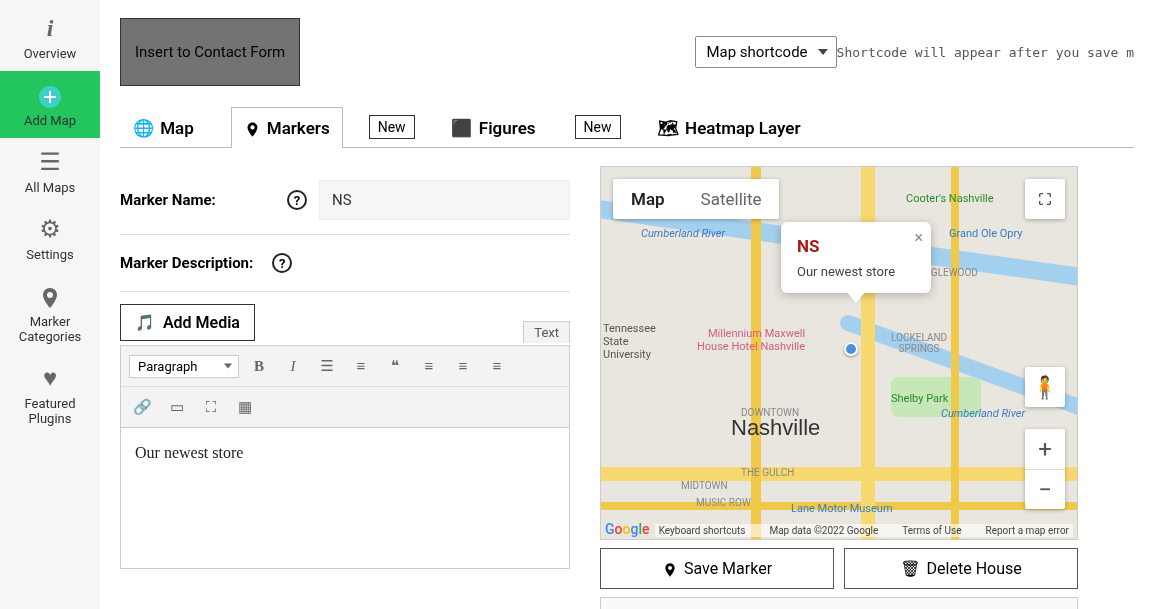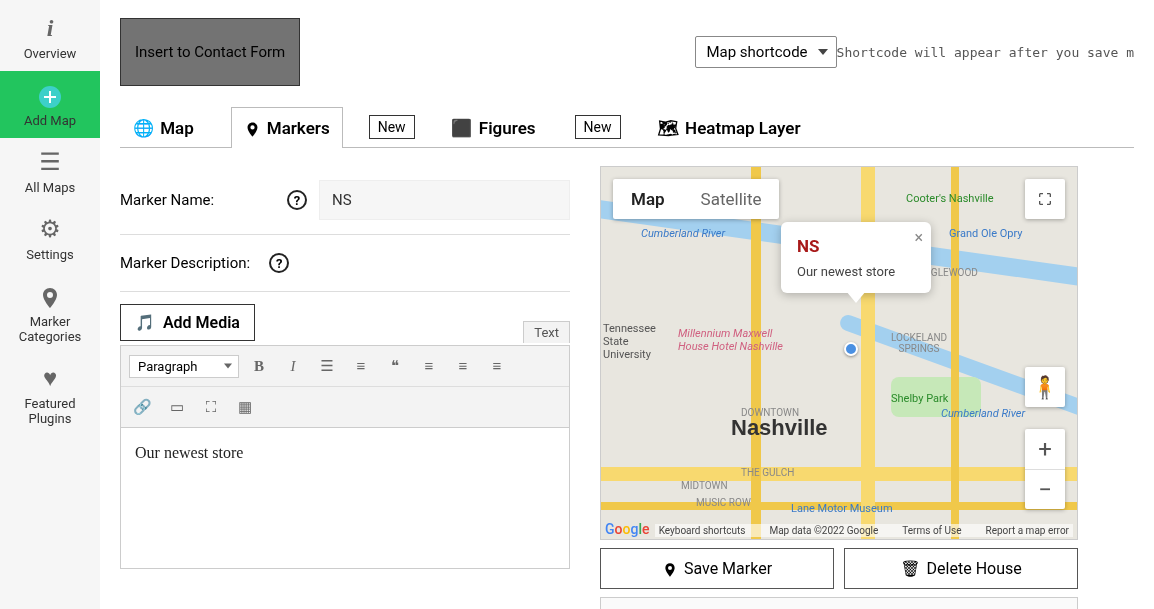--- a/index.html
+++ b/index.html
@@ -19,21 +19,21 @@
 .shortcode-hint { font-family: monospace; font-size: 13px; color: #555; white-space: nowrap; overflow: hidden; max-width: 300px; }
 .tabs-row { display: flex; align-items: center; gap: 24px; border-bottom: 1px solid #bbb; padding-bottom: 0; margin-bottom: 18px; }
 .tab { display: flex; align-items: center; gap: 6px; font-size: 17px; font-weight: 600; cursor: pointer; padding: 10px 12px; border: 1px solid transparent; border-bottom: none; position: relative; top: 1px;}
 .tab.active { border-color: #bbb; background: #fff; }
 .tab .ticon { font-size: 17px; }
 .new-badge { border: 1px solid #333; padding: 3px 8px; font-size: 14px; font-weight: normal; margin-left: 2px; }
 .content-row { display: flex; gap: 30px; }
 .left-col { flex: 1; max-width: 450px; }
 .right-col { width: 478px; }
 .field-row { display: flex; align-items: center; gap: 12px; padding: 14px 0; border-bottom: 1px solid #ddd; }
-.field-label { font-weight: 400; font-size: 15px; width: 155px; }
+.field-label { font-weight: 700; font-size: 15px; width: 155px; }
 .help-icon { width: 20px; height: 20px; border: 2px solid #222; border-radius: 50%; display: inline-flex; align-items: center; justify-content: center; font-size: 13px; font-weight: bold; cursor: pointer; }
 .field-input { flex: 1; padding: 10px 12px; background: #f6f6f6; border: 1px solid #eee; font-size: 15px; color: #333; }
 .desc-row { padding: 18px 0; border-bottom: 1px solid #ddd; display: flex; align-items: center; gap: 19px; }
 .add-media-btn { border: 1px solid #333; background: #fff; padding: 8px 14px; font-size: 16px; font-weight: 600; cursor: pointer; display: inline-flex; align-items: center; gap: 8px; margin-top: 12px; }
 .editor-toolbar-wrap { margin-top: 4px; position: relative; }
 .editor-tab { position: absolute; right: 0; top: -24px; border: 1px solid #ccc; border-bottom: none; background: #f3f3f3; padding: 3px 10px; font-size: 13px; cursor: pointer; color:#555;}
 .editor { border: 1px solid #ccc; }
 .editor-tb { background: #f3f3f3; border-bottom: 1px solid #ddd; padding: 6px 8px; display: flex; flex-wrap: wrap; gap: 6px; align-items: center; }
 .editor-tb-row2 { border-bottom: 1px solid #ccc; }
 .format-select { border: 1px solid #ccc; background: #fff; padding: 3px 22px 3px 8px; font-size: 13px; position: relative; cursor: pointer; display: inline-block; min-width:110px;}
@@ -54,21 +54,21 @@
 .pegman-ctrl { position: absolute; top: 200px; right: 12px; width: 40px; height: 40px; background: #fff; border-radius: 2px; box-shadow: 0 1px 4px rgba(0,0,0,0.3); display: flex; align-items: center; justify-content: center; cursor: pointer; z-index:10; font-size:22px;}
 .zoom-ctrl { position: absolute; bottom: 30px; right: 12px; width: 40px; background: #fff; border-radius: 2px; box-shadow: 0 1px 4px rgba(0,0,0,0.3); z-index:10;}
 .zoom-btn { width: 40px; height: 40px; display: flex; align-items: center; justify-content: center; font-size: 24px; color: #555; cursor: pointer; }
 .zoom-btn + .zoom-btn { border-top: 1px solid #ddd; }
 .infowindow { position: absolute; top: 55px; left: 180px; background: #fff; border-radius: 6px; box-shadow: 0 2px 10px rgba(0,0,0,0.25); padding: 14px 36px 14px 16px; z-index: 11; min-width: 120px; }
 .infowindow::after { content: ''; position: absolute; bottom: -10px; left: 50%; transform: translateX(-50%); border-left: 10px solid transparent; border-right: 10px solid transparent; border-top: 12px solid #fff; }
 .infowindow-title { color: #a81919; font-weight: 700; font-size: 17px; margin-bottom: 8px; }
 .infowindow-desc { font-size: 13px; color: #444; }
 .infowindow-close { position: absolute; top: 6px; right: 8px; font-size: 16px; color: #888; cursor: pointer; }
 .marker-dot { position: absolute; top: 175px; left: 243px; width: 14px; height: 14px; background: #4a90e2; border: 2px solid #fff; border-radius: 50%; box-shadow: 0 1px 3px rgba(0,0,0,0.4); z-index: 9; }
-.map-label { position: absolute; font-size: 22px; font-weight: 700; color: #333; z-index:5; font-family: -apple-system, sans-serif;}
+.map-label { position: absolute; font-size: 22px; font-weight: 400; color: #333; z-index:5; font-family: -apple-system, sans-serif;}
 .map-poi { position: absolute; font-size: 11px; color: #555; z-index:5; white-space:nowrap;}
 .map-poi.pink { color: #d06080; }
 .map-poi.green { color: #2a8a2a; }
 .map-poi.blue { color: #3a7ac8; }
 .map-poi.gray { color:#888; font-size:10px;}
 .map-attrib { position: absolute; bottom: 2px; right: 4px; display: flex; gap: 24px; font-size: 10px; color: #444; z-index: 10; background: rgba(255,255,255,0.6); padding: 1px 4px;}
 .map-attrib span { cursor: pointer; }
 .map-logo { position: absolute; bottom: 2px; left: 4px; font-size: 14px; z-index:10; font-weight:500;}
 .map-logo .g1{color:#4285F4;} .map-logo .g2{color:#EA4335;} .map-logo .g3{color:#FBBC05;} .map-logo .g4{color:#4285F4;} .map-logo .g5{color:#34A853;} .map-logo .g6{color:#EA4335;}
 .btn-row { display: flex; gap: 10px; margin-top: 8px; }
@@ -223,21 +223,21 @@
           <span class="infowindow-close">×</span>
           <div class="infowindow-title">NS</div>
           <div class="infowindow-desc">Our newest store</div>
         </div>
         <div class="marker-dot"></div>
 
         <div class="map-label" style="top:248px;left:130px;">Nashville</div>
         <div class="map-poi green" style="top:25px;left:305px;">Cooter's Nashville</div>
         <div class="map-poi blue" style="top:60px;left:348px;">Grand Ole Opry</div>
         <div class="map-poi gray" style="top:100px;left:320px;">INGLEWOOD</div>
-        <div class="map-poi pink" style="top:160px;left:77px;white-space:pre;text-align:left;font-style:italic;">Millennium Maxwell
+        <div class="map-poi pink" style="top:160px;left:96px;white-space:pre;text-align:right;">Millennium Maxwell
 House Hotel Nashville</div>
         <div class="map-poi" style="top:155px;left:2px;white-space:pre;">Tennessee
 State
 University</div>
         <div class="map-poi gray" style="top:165px;left:290px;white-space:pre;text-align:center;">LOCKELAND
 SPRINGS</div>
         <div class="map-poi green" style="top:225px;left:290px;">Shelby Park</div>
         <div class="map-poi gray" style="top:240px;left:140px;">DOWNTOWN</div>
         <div class="map-poi gray" style="top:313px;left:80px;">MIDTOWN</div>
         <div class="map-poi gray" style="top:300px;left:140px;">THE GULCH</div>

